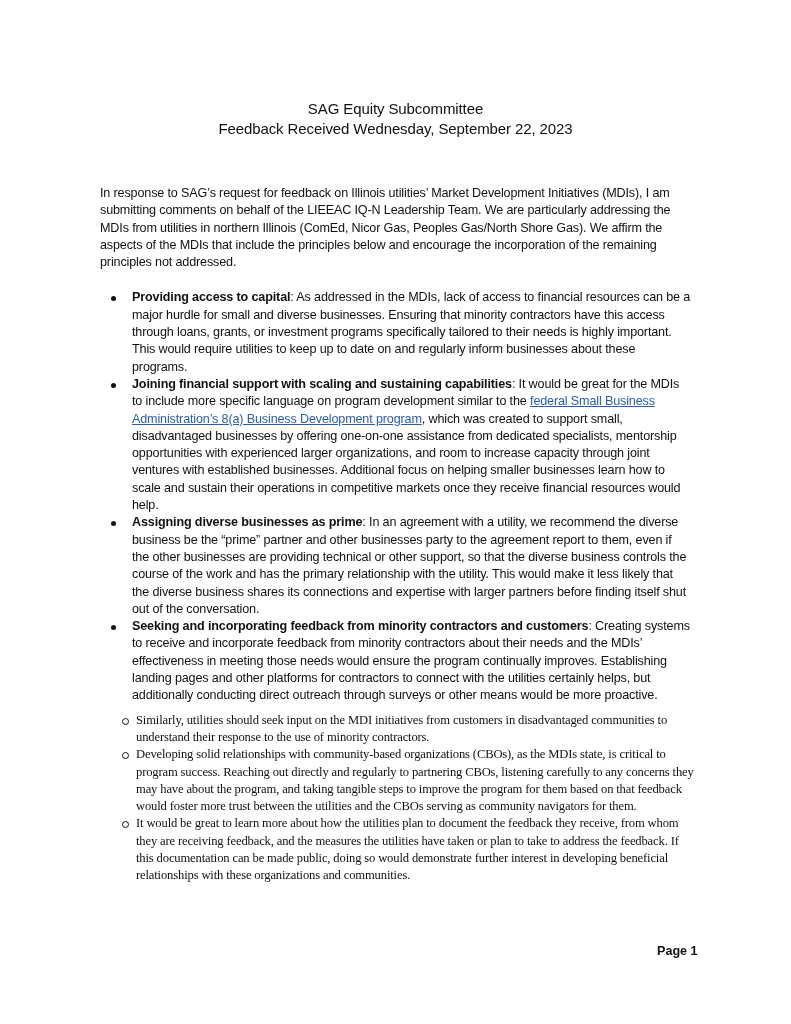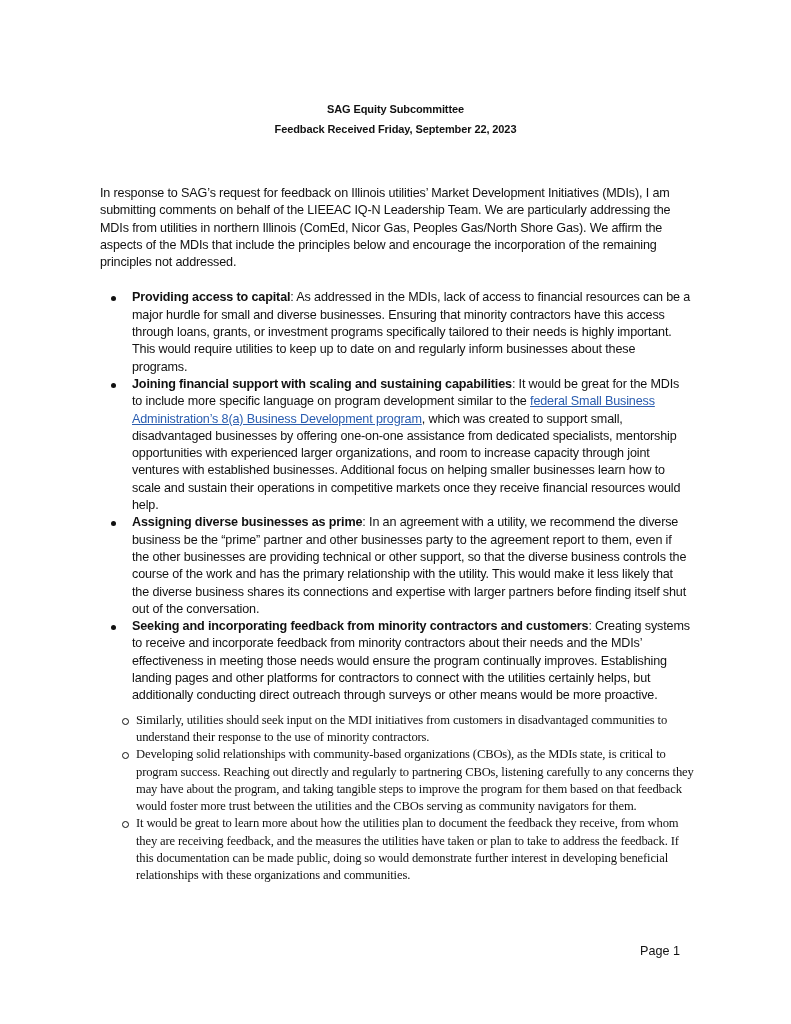--- a/index.html
+++ b/index.html
@@ -2,21 +2,21 @@
 <html><head>
 <meta charset="utf-8">
 <style>
   html, body { margin: 0; padding: 0; background: #ffffff; }
   body {
     width: 791px; height: 1024px; position: relative; overflow: hidden;
     font-family: "Liberation Sans", sans-serif; color: #111111;
   }
   .page { position: absolute; left: 0; top: 0; width: 791px; height: 1024px; }
   .title-block { position: absolute; top: 99px; left: 0; width: 791px; text-align: center; }
-  .title-line { font-weight: bold; font-size: 11px; line-height: 20px; letter-spacing: -0.1px; }
+  .title-line { font-weight: normal; font-size: 15px; line-height: 20px; letter-spacing: -0.1px; }
   .heading {
     position: absolute; top: 154px; left: 100px;
     font-weight: bold; font-size: 12.6px; text-decoration: underline; letter-spacing: -0.2px;
   }
   .body-text {
     position: absolute; left: 100px; top: 185px; width: 598px;
     font-size: 12.6px; line-height: 17.3px; letter-spacing: -0.15px;
   }
   .intro { margin: 0 0 18px 0; }
   ul.bullets { list-style: none; margin: 7px; padding: 0; }
@@ -27,32 +27,32 @@
   }
   .bold { font-weight: bold; }
   a.link { color: #2a5db0; text-decoration: underline; }
   ul.subs { list-style: none; margin: 0; padding: 0; font-family: Liberation Serif, serif; }
   ul.subs > li { position: relative; padding-left: 36px; }
   .sub-dot {
     position: absolute; left: 22px; top: 6px; width: 5px; height: 5px;
     border: 1px solid #111; border-radius: 50%;
   }
   .page-number {
-    position: absolute; top: 944px; left: 640px;
-    font-weight: normal; font-size: 12.6px;
+    position: absolute; top: 944px; left: 657px;
+    font-weight: bold; font-size: 12.6px;
   }
 </style>
 </head>
 <body>
 
 <div class="page">
 
   <div class="title-block">
     <div class="title-line">SAG Equity Subcommittee</div>
-    <div class="title-line">Feedback Received Friday, September 22, 2023</div>
+    <div class="title-line">Feedback Received Wednesday, September 22, 2023</div>
   </div>
 
 
   <div class="body-text">
     <p class="intro">In response to SAG’s request for feedback on Illinois utilities’ Market Development Initiatives (MDIs), I am submitting comments on behalf of the LIEEAC IQ-N Leadership Team.  We are particularly addressing the MDIs from utilities in northern Illinois (ComEd, Nicor Gas, Peoples Gas/North Shore Gas).  We affirm the aspects of the MDIs that include the principles below and encourage the incorporation of the remaining principles not addressed.</p>
 
     <ul class="bullets">
       <li>
         <span class="bullet-dot"></span>
         <span class="bold">Providing access to capital</span><span>: As addressed in the MDIs, lack of access to financial resources can be a major hurdle for small and diverse businesses. Ensuring that minority contractors have this access through loans, grants, or investment programs specifically tailored to their needs is highly important. This would require utilities to keep up to date on and regularly inform businesses about these programs.</span>

